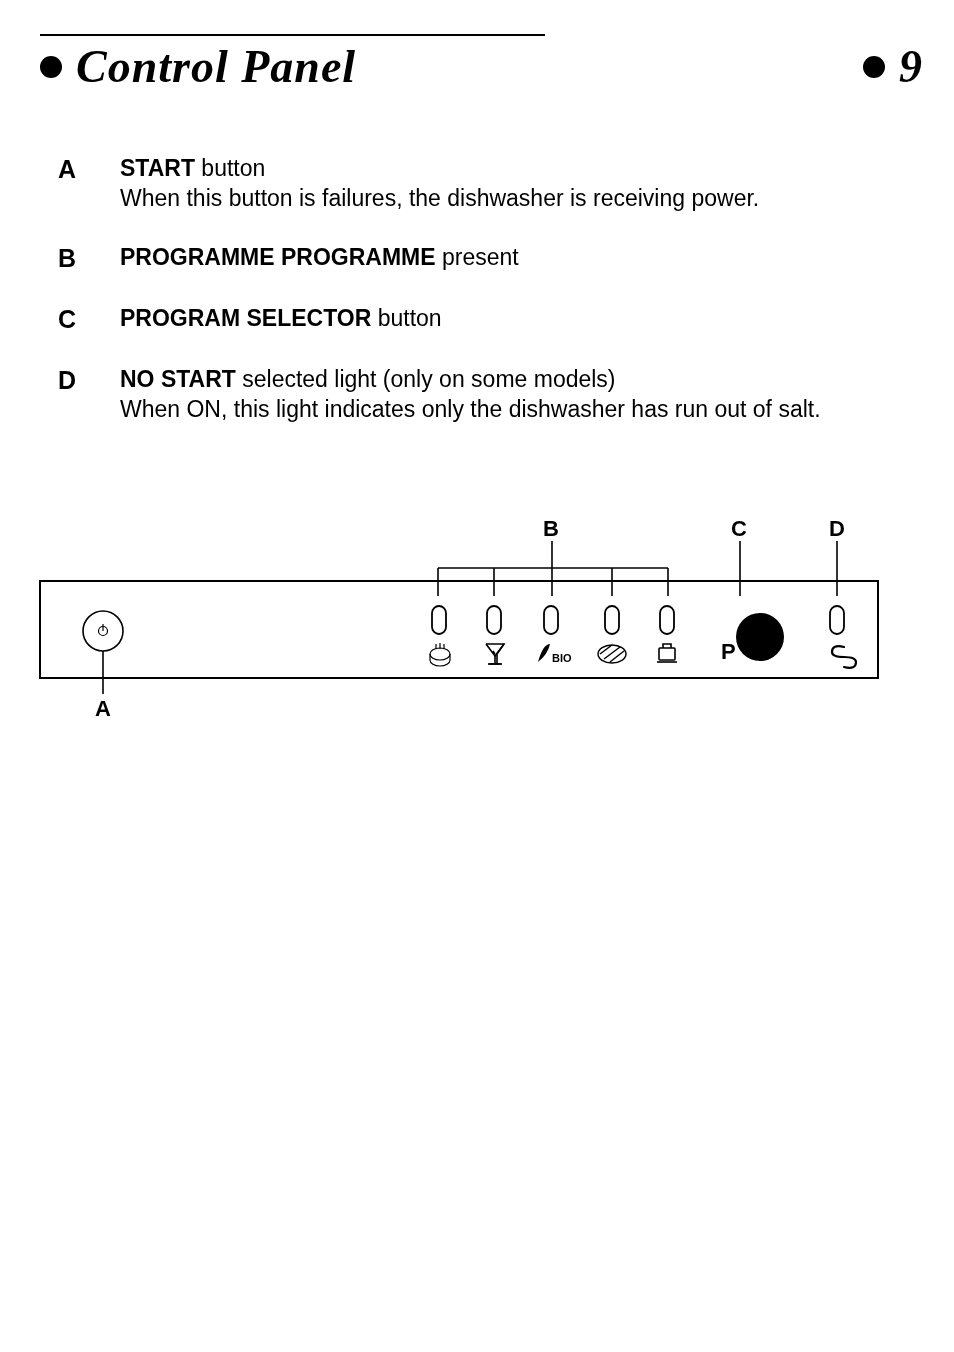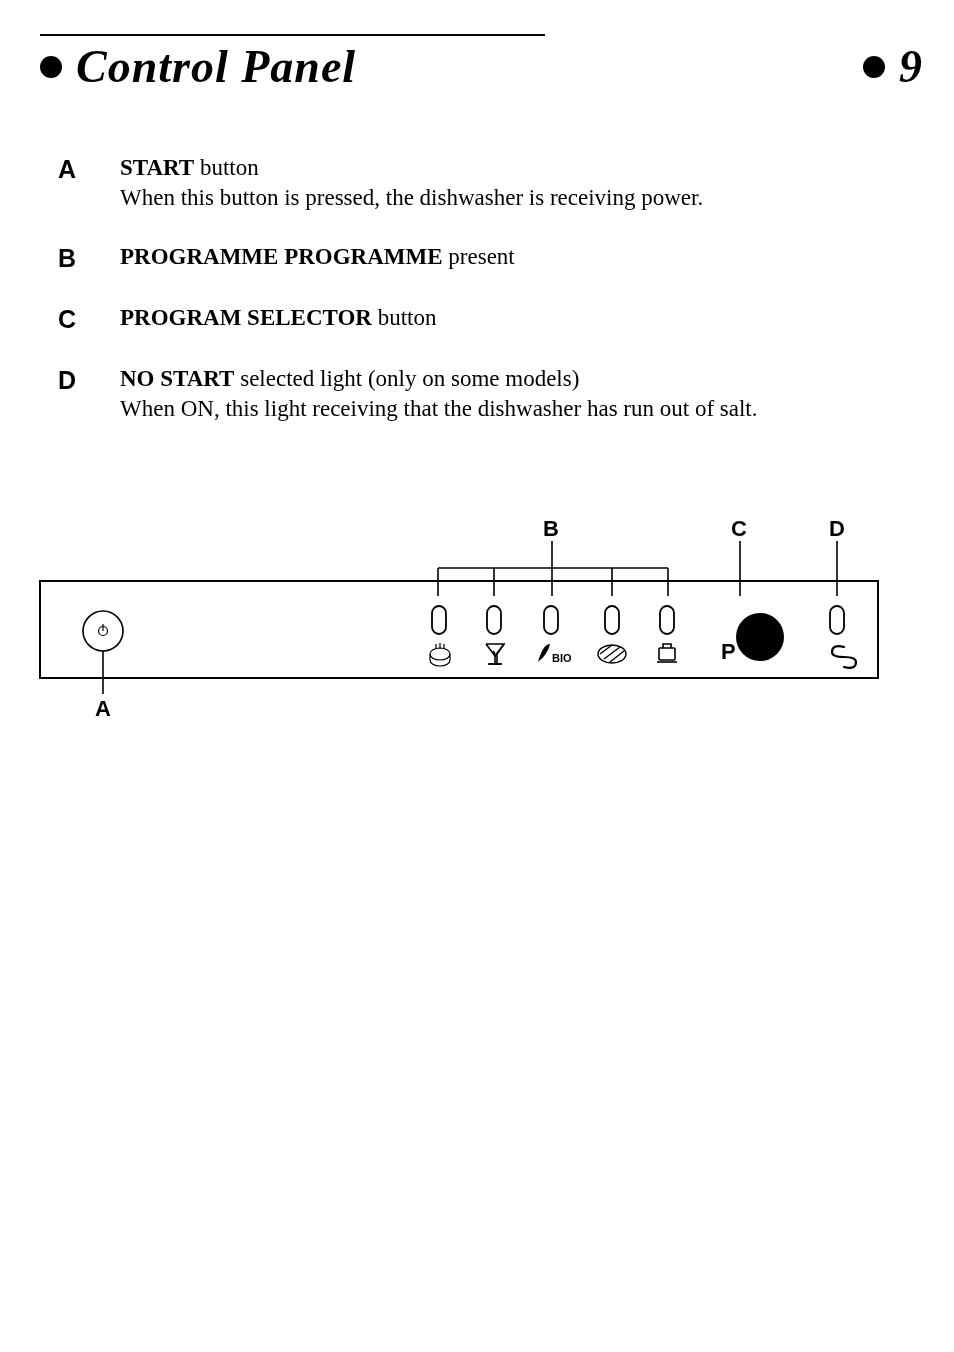--- a/index.html
+++ b/index.html
@@ -71,21 +71,20 @@
     margin-bottom: 28px;
   }
   .item .letter {
     width: 62px;
     flex: 0 0 62px;
     font-weight: 700;
     font-size: 25px;
   }
   .item .text {
     flex: 1;
-    font-family: Liberation Serif, serif;
   }
   .strong {
     font-weight: 700;
   }
 
   
   .diagram {
     position: absolute;
     left: 40px;
     top: 536px;
@@ -110,21 +109,21 @@
       <span class="page-number">9</span>
     </div>
   </div>
 
   <div class="body">
 
     <div class="item">
       <div class="letter">A</div>
       <div class="text">
         <span class="strong">START</span><span> button</span><br>
-        <span>When this button is pressed, the dishwasher is receiving power.</span>
+        <span>When this button is failures, the dishwasher is receiving power.</span>
       </div>
     </div>
 
     <div class="item">
       <div class="letter">B</div>
       <div class="text">
         <span class="strong">PROGRAMME PROGRAMME</span><span> present</span><br>
       </div>
     </div>
 
@@ -132,21 +131,21 @@
       <div class="letter">C</div>
       <div class="text">
         <span class="strong">PROGRAM SELECTOR</span><span> button</span><br>
       </div>
     </div>
 
     <div class="item">
       <div class="letter">D</div>
       <div class="text">
         <span class="strong">NO START</span><span> selected light (only on some models)</span><br>
-        <span>When ON, this light receiving that the dishwasher has run out of salt.</span>
+        <span>When ON, this light indicates only the dishwasher has run out of salt.</span>
       </div>
     </div>
 
   </div>
 
   <div class="diagram">
     <svg width="838" height="210" viewBox="0 0 838 210">
 
       <rect x="0" y="45" width="838" height="97" fill="none" stroke="#000" stroke-width="2"></rect>
 

